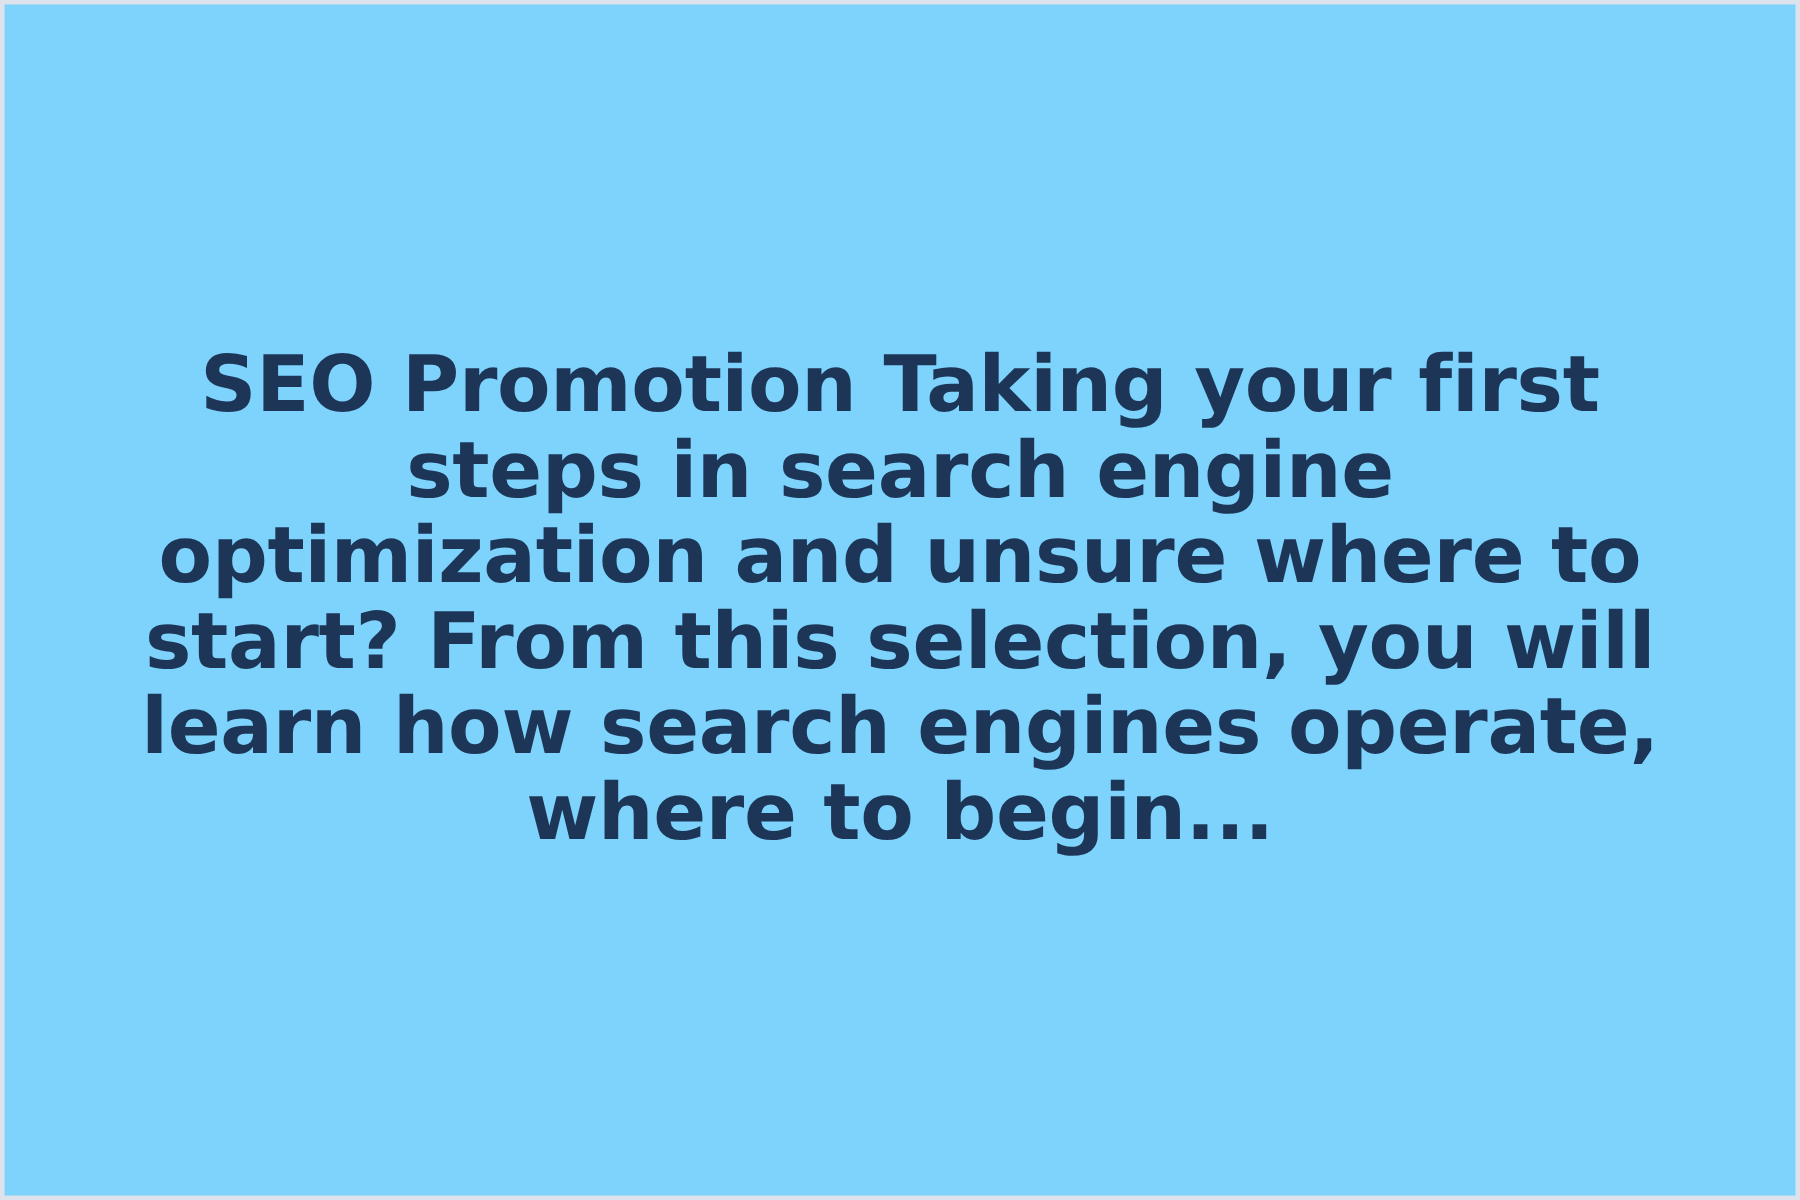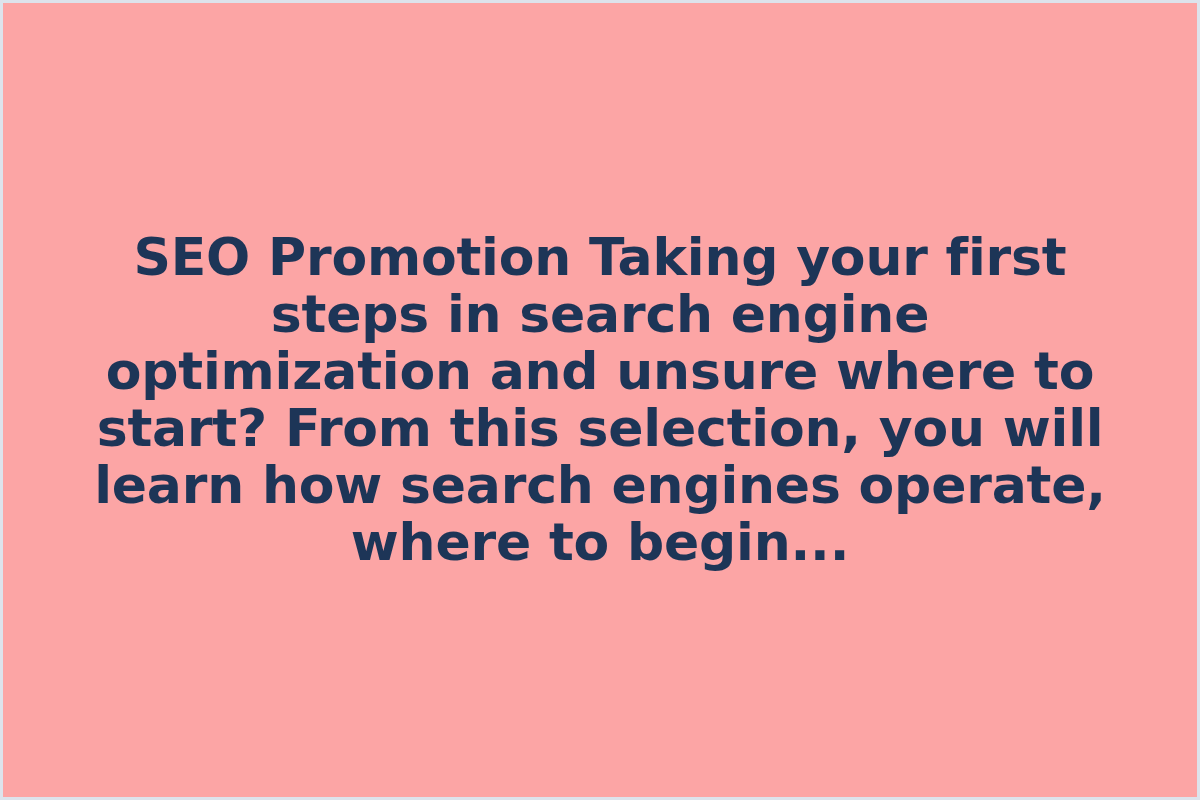--- a/index.html
+++ b/index.html
@@ -12,21 +12,21 @@
     height: 800px;
     overflow: hidden;
     background: #ffffff;
     font-family: "DejaVu Sans", sans-serif;
   }
 
   .card {
     box-sizing: border-box;
     width: 1200px;
     height: 800px;
-    background: #fca5a5;
+    background: #7dd3fc;
     border: 3px solid #dde3ec;
     display: flex;
     align-items: center;
     justify-content: center;
     padding: 0 40px;
   }
 
   .excerpt-block {
     width: 100%;
     max-width: 1040px;

